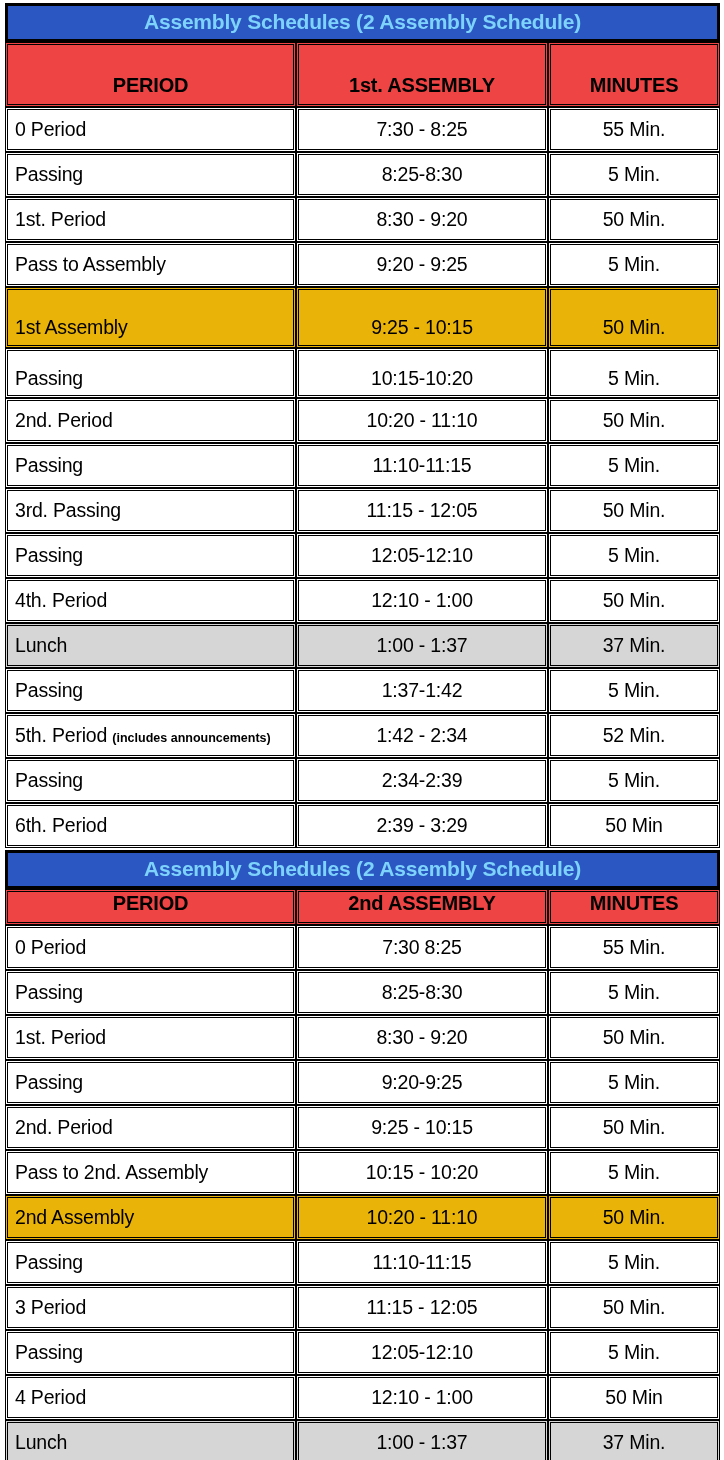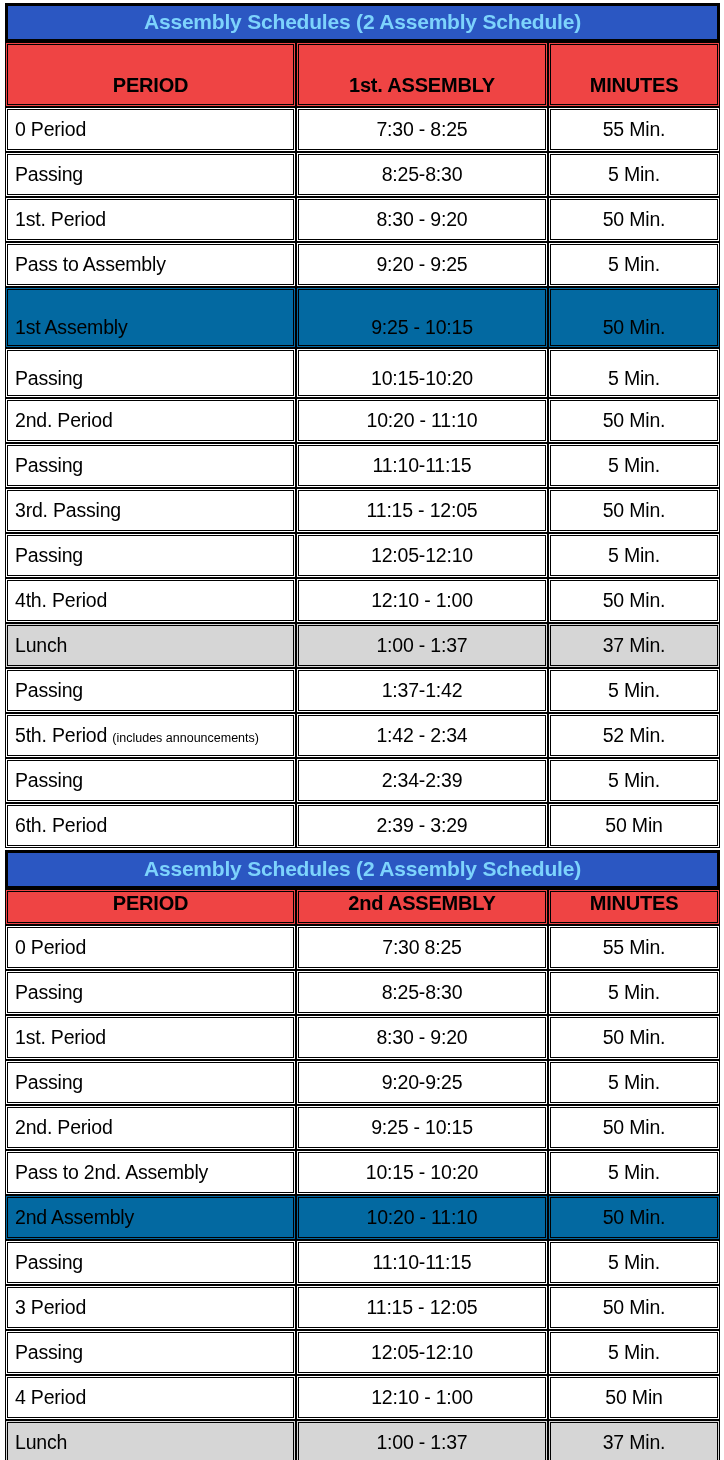--- a/index.html
+++ b/index.html
@@ -78,38 +78,38 @@
     text-align: left;
     padding: 3px 4px 4px 7px;
   }
   td.cell-time,
   td.cell-minutes {
     text-align: center;
     padding: 3px 2px 4px 2px;
   }
 
   
-  tr.row-assembly td { background: #0369a1; }
+  tr.row-assembly td { background: #eab308; }
   tr.row-lunch td    { background: #D6D6D6; }
 
   
   tr.row-tall td {
     height: 46px;
     vertical-align: bottom;
     padding-bottom: 6px;
   }
   tr.row-tall-after td {
     height: 36px;
     vertical-align: bottom;
     padding-bottom: 5px;
   }
 
   .note {
     font-size: 12.5px;
-    font-weight: normal;
+    font-weight: bold;
     letter-spacing: 0;
   }
 </style>
 </head>
 <body>
 
 <div class="page">
   <div id="tables-root">
       <table class="sched-table">
         <colgroup>

